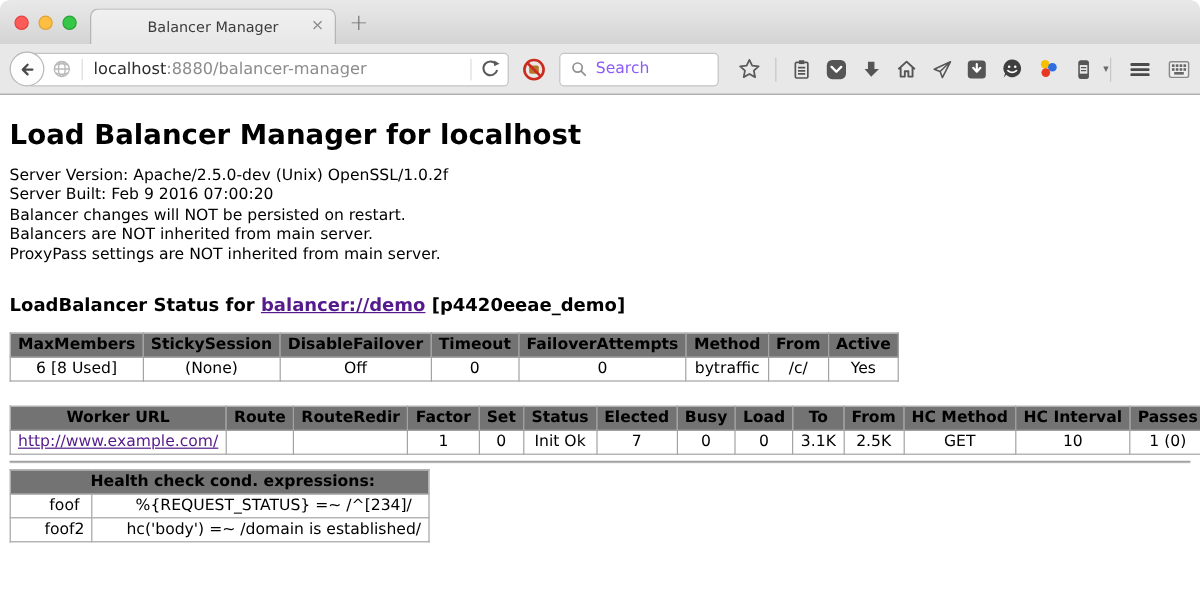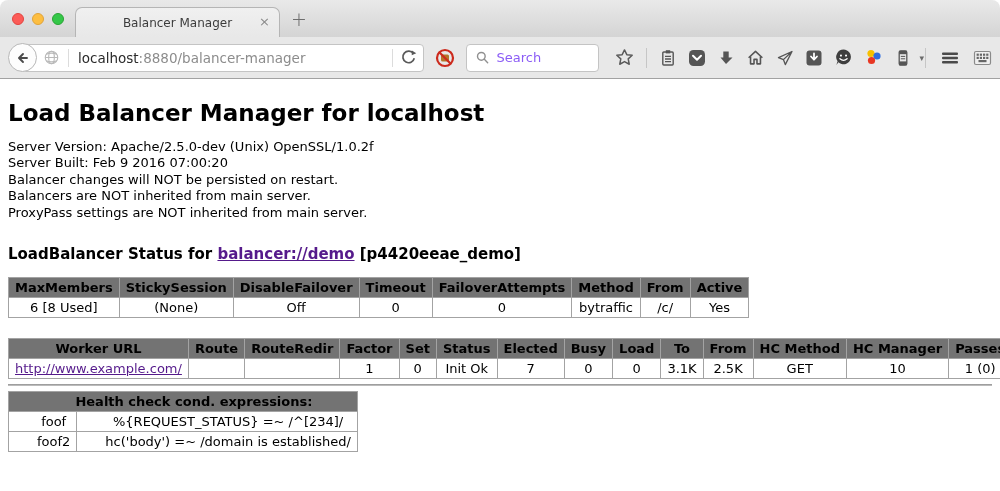--- a/index.html
+++ b/index.html
@@ -262,21 +262,21 @@
         <th>RouteRedir</th>
         <th>Factor</th>
         <th>Set</th>
         <th>Status</th>
         <th>Elected</th>
         <th>Busy</th>
         <th>Load</th>
         <th>To</th>
         <th>From</th>
         <th>HC Method</th>
-        <th>HC Manager</th>
+        <th>HC Interval</th>
         <th>Passes</th>
 
       </tr>
       <tr>
         <td class="al"><a class="vlink">http://www.example.com/</a></td>
         <td></td>
         <td></td>
         <td>1</td>
         <td>0</td>
         <td>Init Ok</td>

